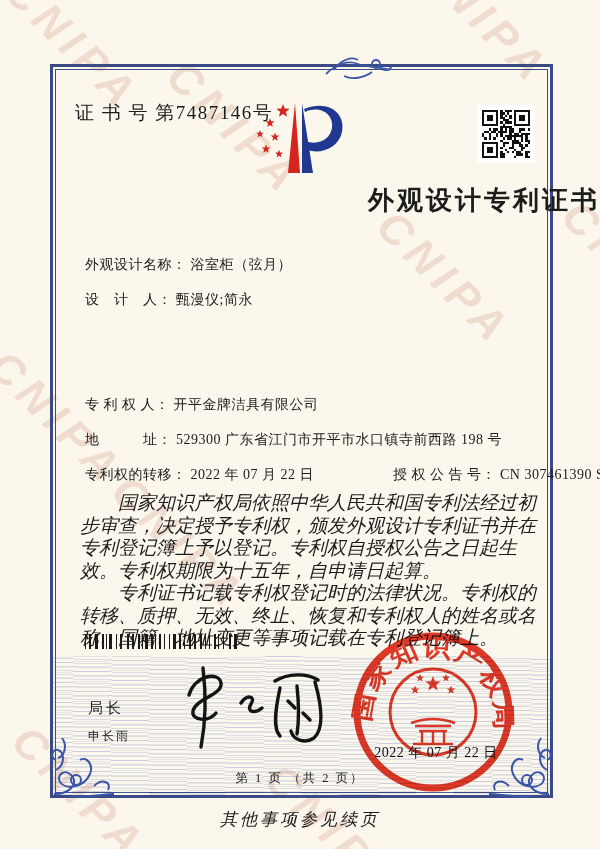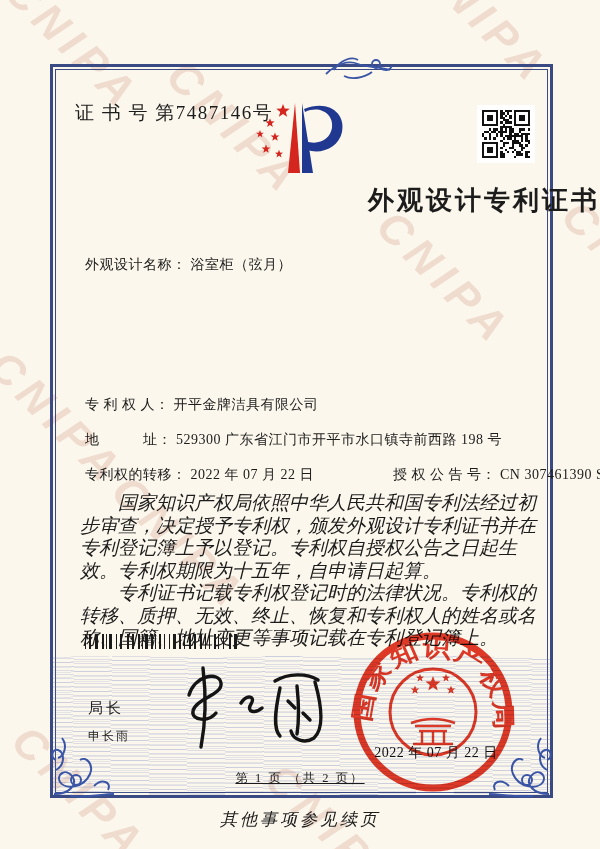--- a/index.html
+++ b/index.html
@@ -26,21 +26,21 @@
         background:
           repeating-linear-gradient(1.5deg, rgba(110,130,195,.22) 0 1px, transparent 1px 4px),
           repeating-linear-gradient(-1.5deg, rgba(110,130,195,.16) 0 1px, transparent 1px 5px);}
   .signer-title{position:absolute;left:88px;top:699px;font-size:15px;letter-spacing:3px;z-index:2;}
   .signer-name{position:absolute;left:88px;top:728px;font-size:12px;letter-spacing:2px;z-index:2;}
   .signature{position:absolute;left:175px;top:663px;z-index:3;}
   .seal{position:absolute;left:351px;top:630px;width:164px;height:164px;z-index:4;mix-blend-mode:multiply;opacity:.94;}
   .seal-date{position:absolute;left:356px;top:744px;width:160px;text-align:center;font-size:14px;
         color:#111;z-index:5;letter-spacing:.5px;}
   .page-num{position:absolute;left:0;right:0;top:770px;text-align:center;font-size:12.5px;
-        letter-spacing:2px;z-index:2;text-decoration:underline;}
+        letter-spacing:2px;z-index:2;}
   .bottom-note{position:absolute;left:0;right:0;top:808px;text-align:center;font-size:17px;
         font-style:italic;letter-spacing:3px;z-index:2;}
   .ornament{position:absolute;z-index:3;}
   .orn-br{transform:scaleX(-1);}
 </style>
 </head>
 <body>
 
 <div class="page">
 
@@ -211,20 +211,23 @@
     <rect x="1" y="15" width="5" height="5" fill="#fff"></rect>
     <rect x="2" y="16" width="3" height="3" fill="#111"></rect>
       </svg>
   </div>
 
   <div class="title">外观设计专利证书</div>
 
   <div class="field-row" style="top:256px">
     <span class="lbl">外观设计名称：</span><span>浴室柜（弦月）</span>
   </div>
+  <div class="field-row" style="top:291px">
+    <span class="lbl">设　计　人：</span><span>甄漫仪;简永</span>
+  </div>
   <div class="field-row" style="top:396px">
     <span class="lbl">专 利 权 人：</span><span>开平金牌洁具有限公司</span>
   </div>
   <div class="field-row" style="top:431px">
     <span class="lbl">地　　　址：</span><span>529300 广东省江门市开平市水口镇寺前西路 198 号</span>
   </div>
   <div class="field-row" style="top:466px">
     <span class="lbl">专利权的转移：</span><span>2022 年 07 月 22 日</span>
     <span class="grant-2">
       <span class="lbl">授 权 公 告 号：</span><span>CN 307461390 S</span>

